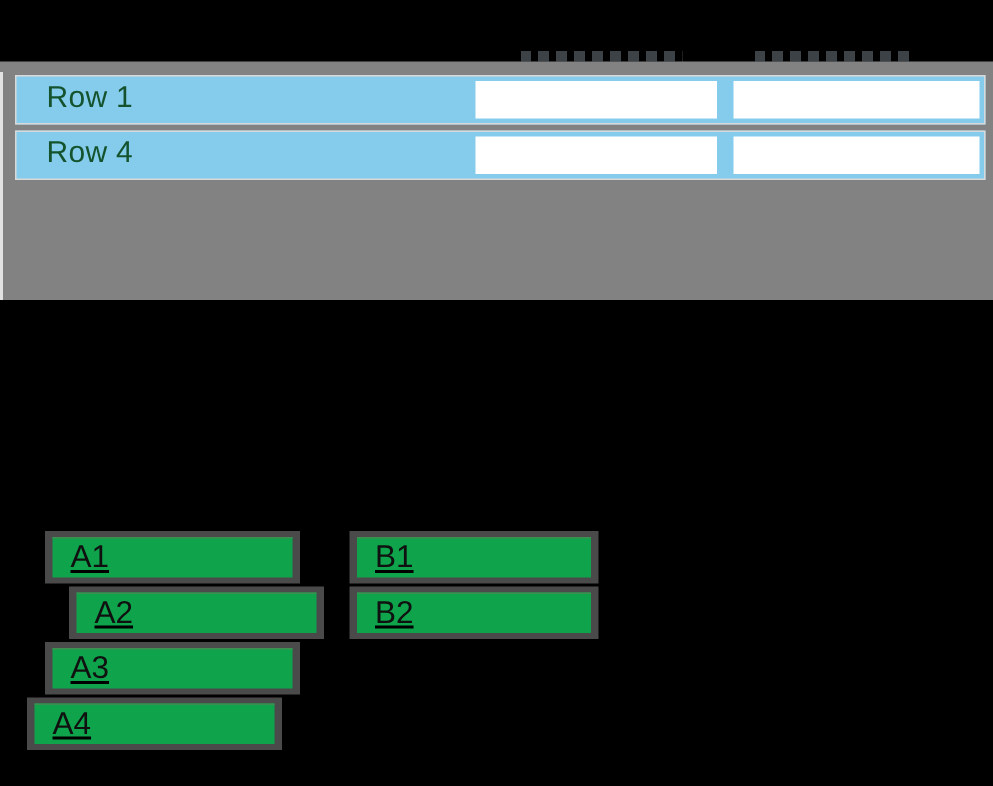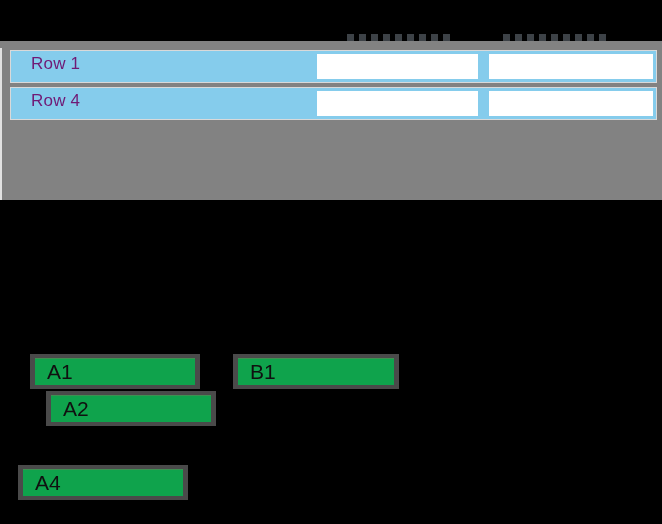--- a/index.html
+++ b/index.html
@@ -22,37 +22,38 @@
     padding:2px 5px 4px 8px;
     border-left:2px solid #e2e2e2;
   }
   .trow{
     position:relative;height:33px;margin-bottom:4px;
     background:#85ccec;border:1px solid #d9d9d9;box-sizing:border-box;
   }
   .trow:last-child{margin-bottom:4px;}
   .rlabel{
     position:absolute;left:20px;top:3px;
-    font-size:17px;color:#701a75;letter-spacing:.2px;
+    font-size:20px;color:#14532d;letter-spacing:.2px;
   }
   .field{
     position:absolute;top:3px;height:25px;background:#fff;border:none;outline:none;
     font-family:"Liberation Sans", sans-serif;font-size:16px;padding:0 4px;box-sizing:border-box;
   }
   .f1{left:306px;width:161px;}
   .f2{left:478px;width:164px;}
   
   .bar{
     position:absolute;width:170px;height:35px;background:#4a4a4a;
     box-sizing:border-box;padding:4px 5px;
   }
   .bar .green{
     width:100%;height:100%;background:#0fa34c;box-sizing:border-box;
     display:flex;align-items:center;padding-left:12px;
     border-top:1px solid #3f8f52;
+    text-decoration:underline;
   }
   .bar .green span{font-size:21px;color:#101010;}
   .colB{width:166px;}
   .a1{left:30px;top:354px;} .a2{left:46px;top:391px;}
   .a3{left:30px;top:428px;} .a4{left:18px;top:465px;}
   .b1{left:233px;top:354px;} .b2{left:233px;top:391px;}
   .b3{left:233px;top:428px;} .b4{left:233px;top:465px;}
 </style>
 </head>
 <body>
@@ -86,25 +87,35 @@
   <div class="bar a1">
     <div class="green">
         <span>A1</span>
       </div>
   </div>
   <div class="bar a2">
     <div class="green">
         <span>A2</span>
       </div>
   </div>
+  <div class="bar a3">
+    <div class="green">
+        <span>A3</span>
+      </div>
+  </div>
   <div class="bar a4">
     <div class="green">
         <span>A4</span>
       </div>
   </div>
 
   <div class="bar colB b1">
     <div class="green">
         <span>B1</span>
       </div>
   </div>
+  <div class="bar colB b2">
+    <div class="green">
+        <span>B2</span>
+      </div>
+  </div>
 
 </div>
 
 </body></html>

